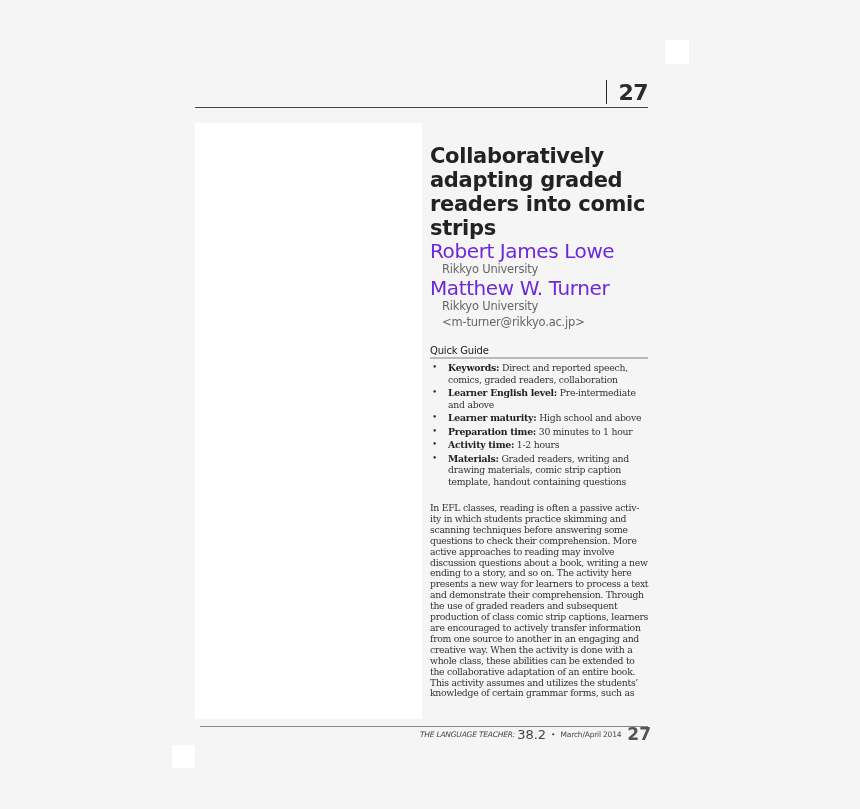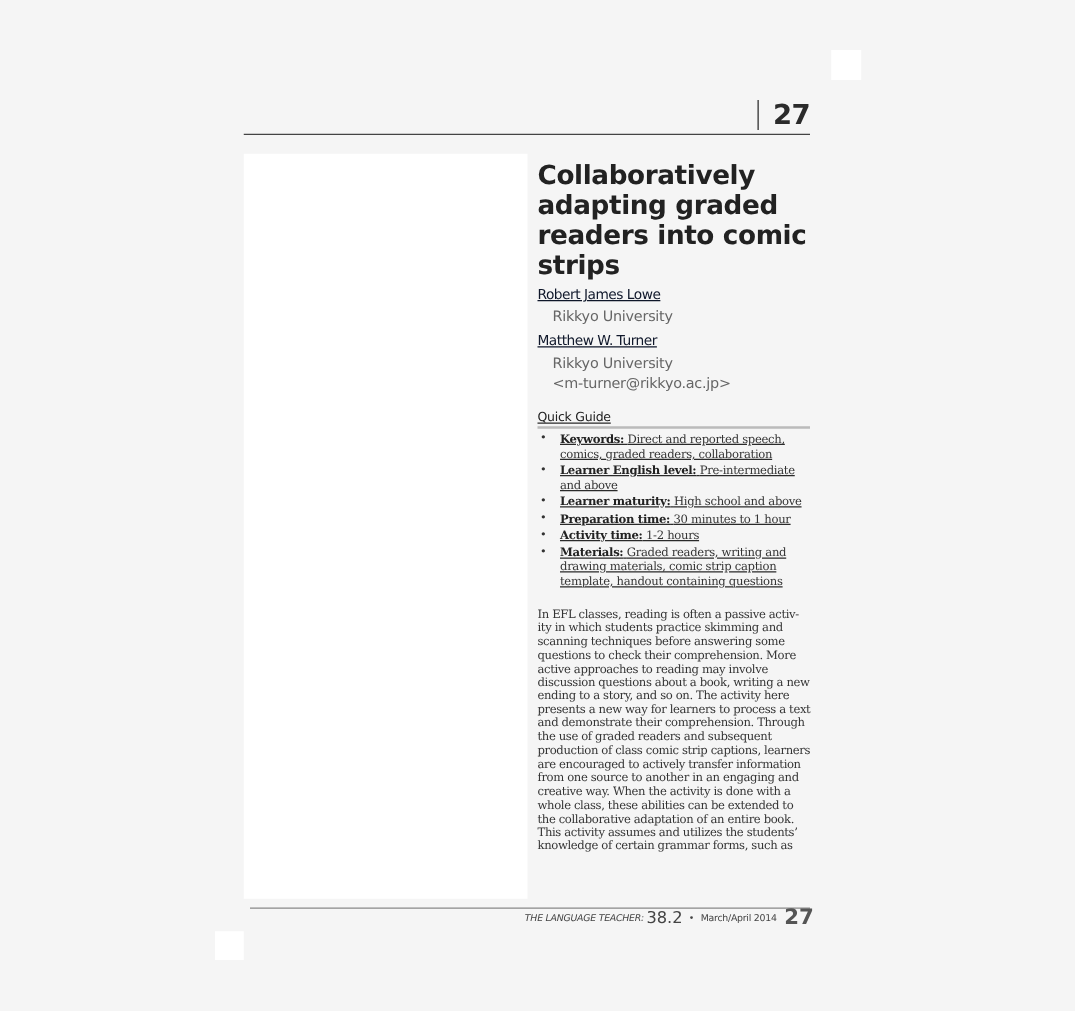--- a/index.html
+++ b/index.html
@@ -67,54 +67,52 @@
       left: 195px;
       top: 123px;
       width: 227px;
       height: 596px;
       background: #ffffff;
     }
 
     
     .article {
       left: 430px;
-      top: 128px;
+      top: 144px;
       width: 220px;
     }
     .article-title {
       font-family: "DejaVu Sans", sans-serif;
       font-weight: bold;
       font-size: 21px;
       line-height: 24px;
       color: #222;
       letter-spacing: -0.3px;
       margin: 0;
     }
     .author-name {
       font-family: "DejaVu Sans", sans-serif;
-      font-size: 11px;
+      font-size: 20px;
       line-height: 19px;
-      color: #0f172a;
+      color: #6d28d9;
       margin-top: 2px;
       letter-spacing: -0.4px;
-      text-decoration: underline;
     }
     .author-affil, .author-email {
       font-family: "DejaVu Sans", sans-serif;
       font-size: 11.5px;
       line-height: 16px;
       color: #666;
       letter-spacing: -0.2px;
       margin-left: 12px;
     }
     .author-block + .author-block { margin-top: 1px; }
 
     .quick-guide {
       margin-top: 14px;
-      text-decoration: underline;
     }
     .qg-heading {
       font-family: "DejaVu Sans", sans-serif;
       font-size: 10px;
       color: #222;
       line-height: 13px;
       letter-spacing: -0.2px;
       border-bottom: 2px solid #bbb;
       padding-bottom: 0px;
       width: 218px;

